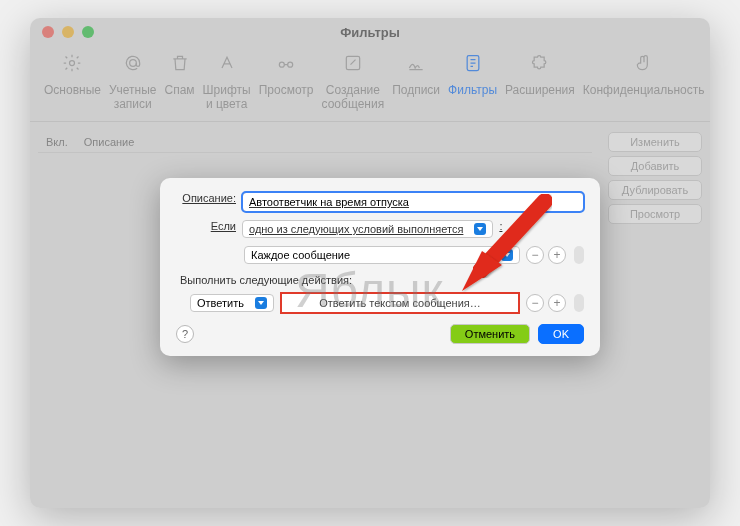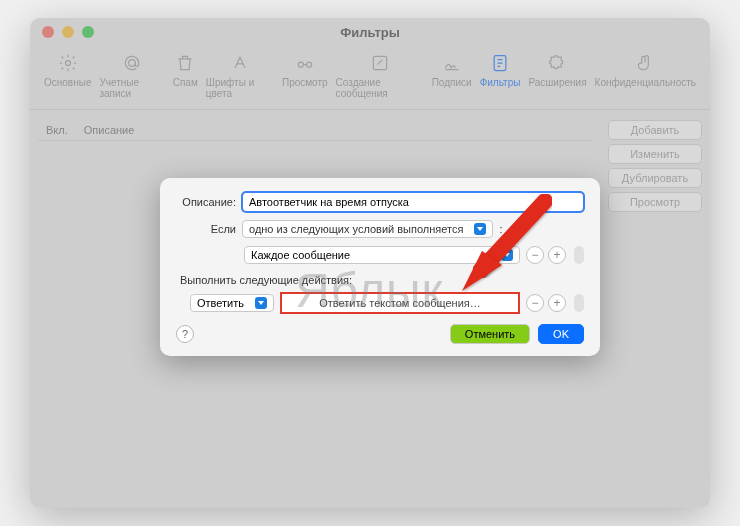--- a/index.html
+++ b/index.html
@@ -6,35 +6,35 @@
 body { background: #f0f0f0; width: 740px; height: 526px; overflow: hidden; display: flex; align-items: center; justify-content: center; }
 .window { width: 680px; height: 490px; background: #ececec; border-radius: 10px; box-shadow: 0 10px 40px rgba(0,0,0,0.25); position: relative; overflow: hidden; }
 .titlebar { height: 28px; display: flex; align-items: center; padding: 0 12px; position: relative; }
 .traffic { display: flex; gap: 8px; }
 .dot { width: 12px; height: 12px; border-radius: 50%; }
 .dot.red { background: #ff5f57; }
 .dot.yellow { background: #febc2e; }
 .dot.green { background: #28c840; }
 .title { position: absolute; left: 0; right: 0; text-align: center; font-size: 13px; font-weight: 600; color: #3a3a3a; pointer-events: none; }
 .toolbar { display: flex; justify-content: space-around; padding: 4px 10px 8px; border-bottom: 1px solid #d0d0d0; background: #ececec; }
-.tbitem { display: flex; flex-direction: column; align-items: center; gap: 3px; font-size: 10px; color: #888; cursor: pointer; padding: 2px 4px; border-radius: 4px; }
+.tbitem { display: flex; flex-direction: column; align-items: center; gap: 9px; font-size: 12px; color: #888; cursor: pointer; padding: 2px 4px; border-radius: 4px; text-align: center; }
 .tbitem.active { color: #0a6fff; }
 .tbicon { width: 22px; height: 22px; display: flex; align-items: center; justify-content: center; }
 .tbicon svg { width: 20px; height: 20px; stroke: #9a9a9a; fill: none; stroke-width: 1.5; }
 .tbitem.active .tbicon svg { stroke: #0a6fff; }
 .content { display: flex; height: calc(100% - 76px); }
 .main { flex: 1; padding: 10px 8px; }
 .listhdr { display: flex; gap: 16px; font-size: 11px; color: #666; padding: 4px 8px; border-bottom: 1px solid #d8d8d8; }
 .side { width: 110px; padding: 10px 8px; display: flex; flex-direction: column; gap: 4px; }
 .sidebtn { font-size: 11px; padding: 3px 0; text-align: center; border: 1px solid #d0d0d0; border-radius: 5px; background: #fff; color: #999; cursor: pointer; }
 
 .dim { position: absolute; inset: 0; background: rgba(170,170,170,0.45); }
 
 .dialog { position: absolute; left: 130px; top: 160px; width: 440px; background: #f4f4f4; border-radius: 10px; box-shadow: 0 8px 30px rgba(0,0,0,0.3); padding: 14px 16px 12px; }
-.row { display: flex; align-items: center; gap: 6px; margin-bottom: 8px; font-size: 11px; color: #333; }
+.row { display: flex; gap: 6px; margin-bottom: 8px; font-size: 11px; color: #333; text-decoration: underline; }
 .lbl { width: 60px; text-align: right; font-size: 11px; }
 .textfield { flex: 1; border: 1px solid #b8b8b8; border-radius: 4px; padding: 3px 6px; font-size: 11px; background: #fff; outline: 2px solid #3b82f6; outline-offset: -1px; }
 .select { display: inline-flex; align-items: center; gap: 11px; border: 1px solid #c8c8c8; border-radius: 4px; padding: 2px 6px; background: #fff; font-size: 11px; cursor: pointer; }
 .select .caret { width: 12px; height: 12px; background: #1a7de0; border-radius: 3px; display: flex; align-items: center; justify-content: center; }
 .select .caret::after { content: ""; border-left: 3px solid transparent; border-right: 3px solid transparent; border-top: 4px solid #fff; }
 .condrow { display: flex; align-items: flex-start; gap: 6px; margin: 0 0 10px 68px; }
 .wideselect { flex: 1; }
 .pmbtns { display: flex; gap: 4px; margin-left: auto; }
 .circ { width: 18px; height: 18px; border-radius: 50%; border: 1px solid #c0c0c0; background: #fff; display: flex; align-items: center; justify-content: center; font-size: 12px; color: #888; cursor: pointer; }
 .pill { width: 10px; height: 18px; border-radius: 5px; background: #e0e0e0; margin-left: 2px; }
@@ -151,22 +151,22 @@
   </div>
 
   <div class="content">
     <div class="main">
       <div class="listhdr">
         <span>Вкл.</span>
         <span>Описание</span>
       </div>
     </div>
     <div class="side">
+      <div class="sidebtn">Изменить</div>
       <div class="sidebtn">Добавить</div>
-      <div class="sidebtn">Изменить</div>
       <div class="sidebtn">Дублировать</div>
       <div class="sidebtn">Просмотр</div>
     </div>
   </div>
 
   <div class="dim"></div>
 
   <div class="dialog">
     <div class="row">
       <span class="lbl">Описание:</span>

